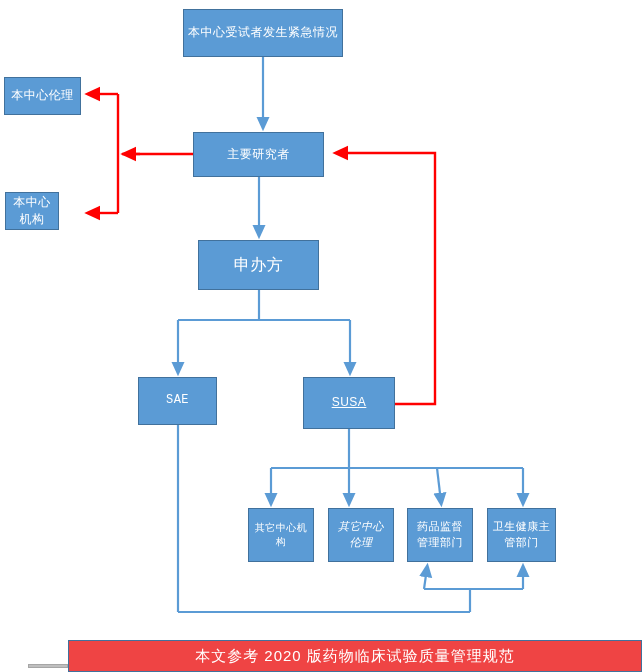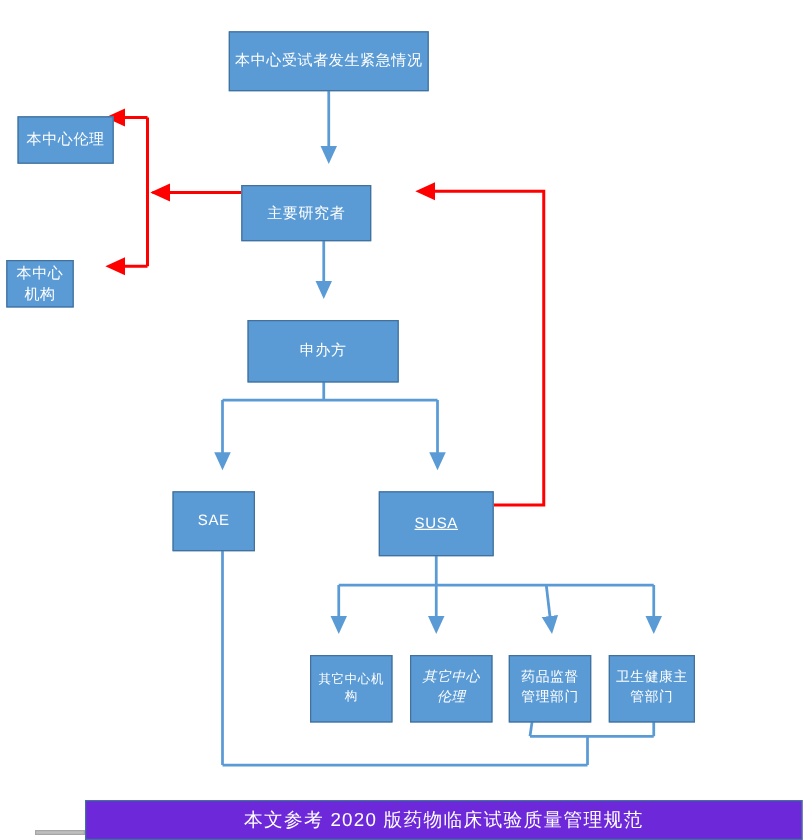--- a/index.html
+++ b/index.html
@@ -33,42 +33,41 @@
     background: #5B9BD5;
     border: 1px solid #41719C;
     color: #ffffff;
     display: flex;
     align-items: center;
     justify-content: center;
     text-align: center;
     line-height: 1.45;
     letter-spacing: 0.5px;
     z-index: 3;
-    margin-top: 16px;
   }
   .node span { display: block; padding: 0 4px; }
   .n-start   { left: 183px; top: 9px;   width: 160px; height: 48px; font-size: 12px; }
-  .n-pi      { left: 193px; top: 132px; width: 104px; height: 45px; font-size: 12px; }
-  .n-ethics  { left: 14px;   top: 77px;  width: 77px;  height: 38px; font-size: 12px; }
+  .n-pi      { left: 193px; top: 132px; width: 131px; height: 45px; font-size: 12px; }
+  .n-ethics  { left: 4px;   top: 77px;  width: 77px;  height: 38px; font-size: 12px; }
   .n-org     { left: 5px;   top: 192px; width: 54px;  height: 38px; font-size: 12px; }
-  .n-sponsor { left: 198px; top: 240px; width: 121px; height: 50px; font-size: 12px; }
-  .n-sae     { left: 138px; top: 377px; width: 66px;  height: 48px; font-size: 12px; }
+  .n-sponsor { left: 198px; top: 240px; width: 121px; height: 50px; font-size: 16px; }
+  .n-sae     { left: 138px; top: 377px; width: 79px;  height: 48px; font-size: 12px; font-family: Liberation Mono, monospace; }
   .n-susa    { left: 303px; top: 377px; width: 92px;  height: 52px; font-size: 12px; text-decoration: underline; }
   .n-b1      { left: 248px; top: 508px; width: 66px;  height: 54px; font-size: 10px; }
   .n-b2      { left: 328px; top: 508px; width: 66px;  height: 54px; font-size: 11px; font-style: italic; }
   .n-b3      { left: 407px; top: 508px; width: 66px;  height: 54px; font-size: 11px; font-family: Liberation Serif, serif; }
   .n-b4      { left: 487px; top: 508px; width: 69px;  height: 54px; font-size: 11px; }
   .banner {
     position: absolute;
     left: 68px;
     top: 640px;
     width: 574px;
     height: 32px;
     box-sizing: border-box;
-    background: #6d28d9;
+    background: #ef4444;
     border: 1px solid #41719C;
     color: #ffffff;
     font-size: 15px;
     display: flex;
     align-items: center;
     justify-content: center;
     letter-spacing: 1px;
     z-index: 3;
   }
   .handle {

